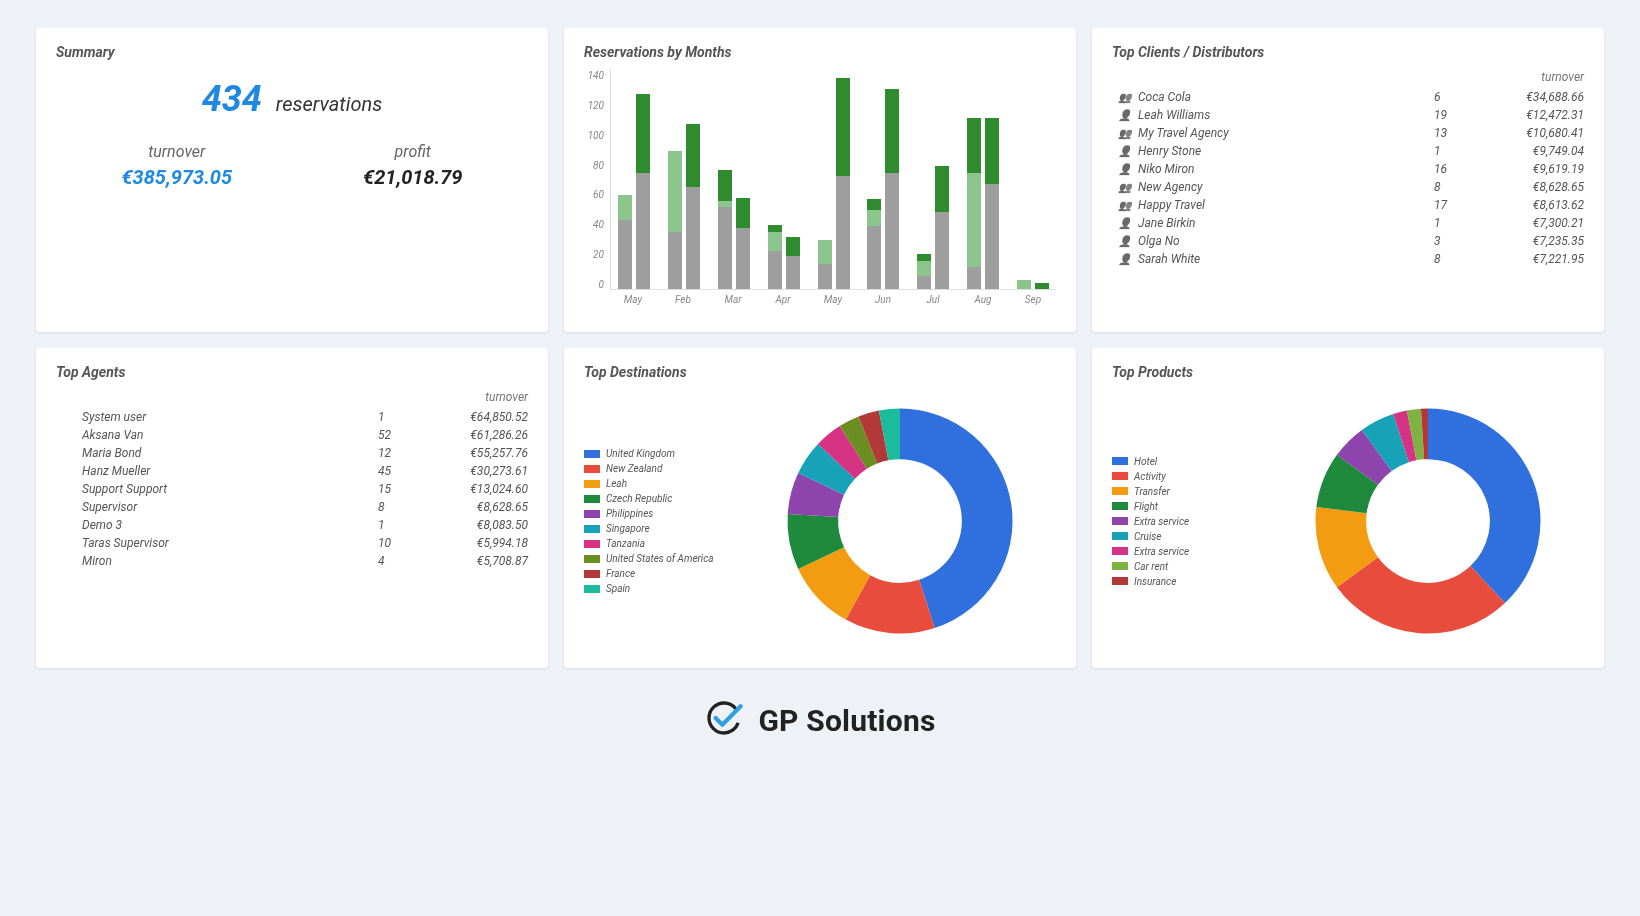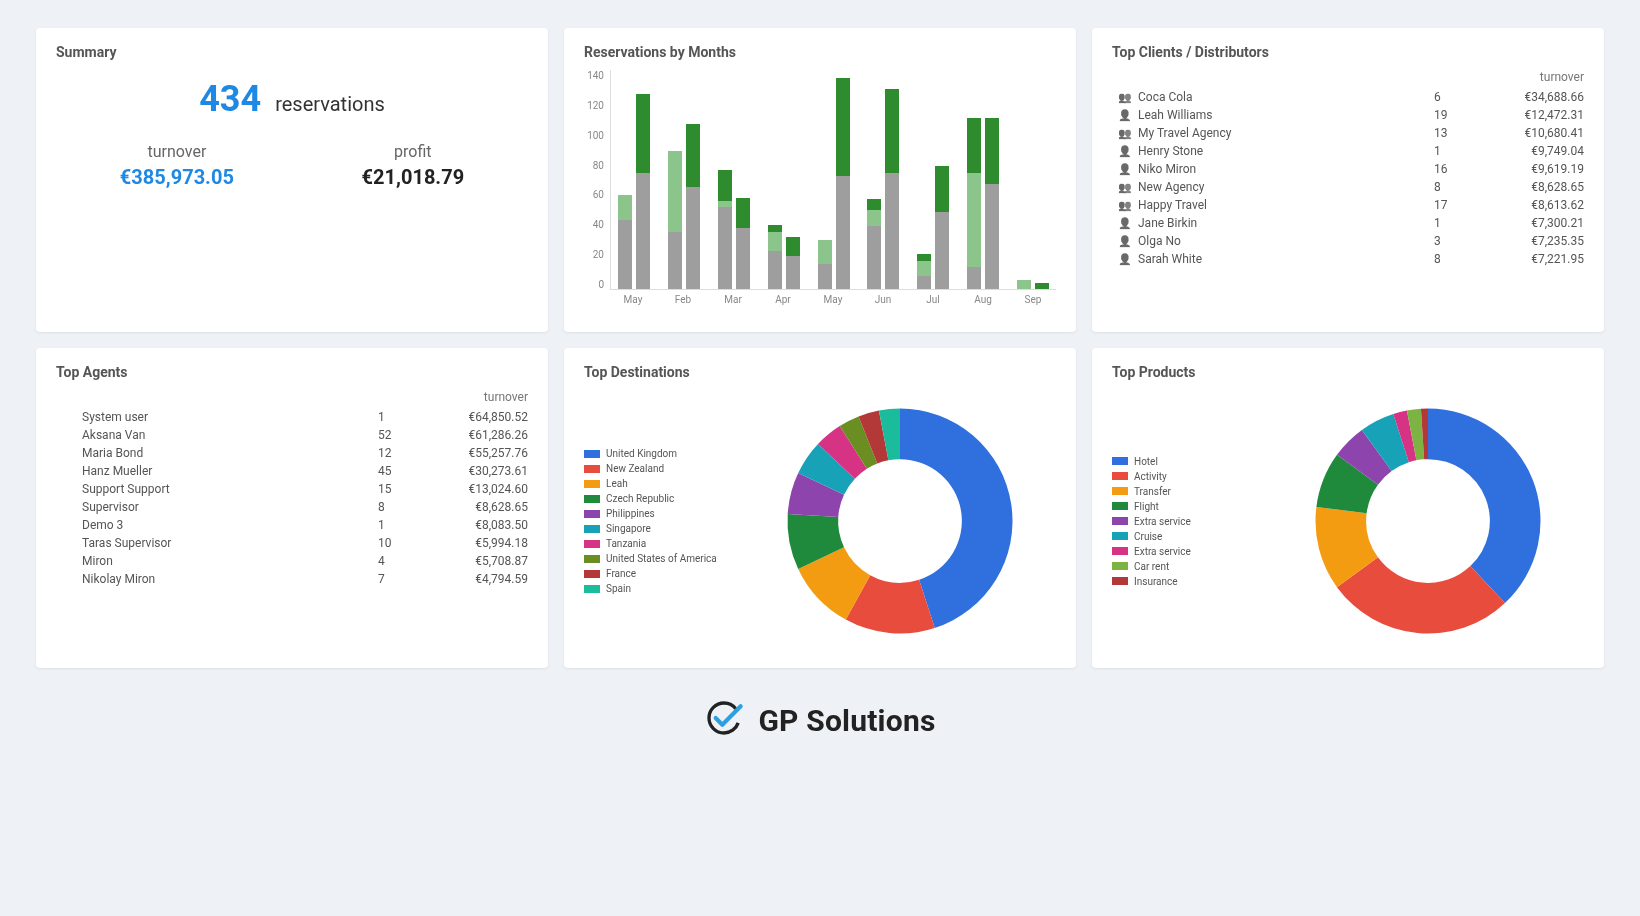--- a/index.html
+++ b/index.html
@@ -13,20 +13,21 @@
     display: grid;
     grid-template-columns: 1fr 1fr 1fr;
     gap: 16px;
   }
   .card {
     background: #fff;
     border-radius: 4px;
     box-shadow: 0 1px 3px rgba(0,0,0,.08);
     padding: 16px 20px 22px 20px;
     position: relative;
+    font-style: italic;
   }
   .card-title {
     font-size: 14px;
     font-weight: 700;
     color: #555;
     margin-bottom: 10px;
   }
   
   .summary-big { text-align: center; margin-top: 18px; }
   .summary-big .count {
@@ -353,26 +354,20 @@
           <span class="icon"></span>
           <span class="name">Taras Supervisor</span>
           <span class="cnt">10</span>
           <span class="turn">€5,994.18</span>
         </div>
         <div class="row">
           <span class="icon"></span>
           <span class="name">Miron</span>
           <span class="cnt">4</span>
           <span class="turn">€5,708.87</span>
-        </div>
-        <div class="row">
-          <span class="icon"></span>
-          <span class="name">Nikolay Miron</span>
-          <span class="cnt">7</span>
-          <span class="turn">€4,794.59</span>
         </div>
       </div>
   </div>
 
   <div class="card">
     <div class="card-title">Top Destinations</div>
     <div class="donut-card-content">
       <div class="legend" id="dest-legend">
           <div class="litem">
             <span class="swatch" style="background: rgb(47, 111, 222);"></span>

